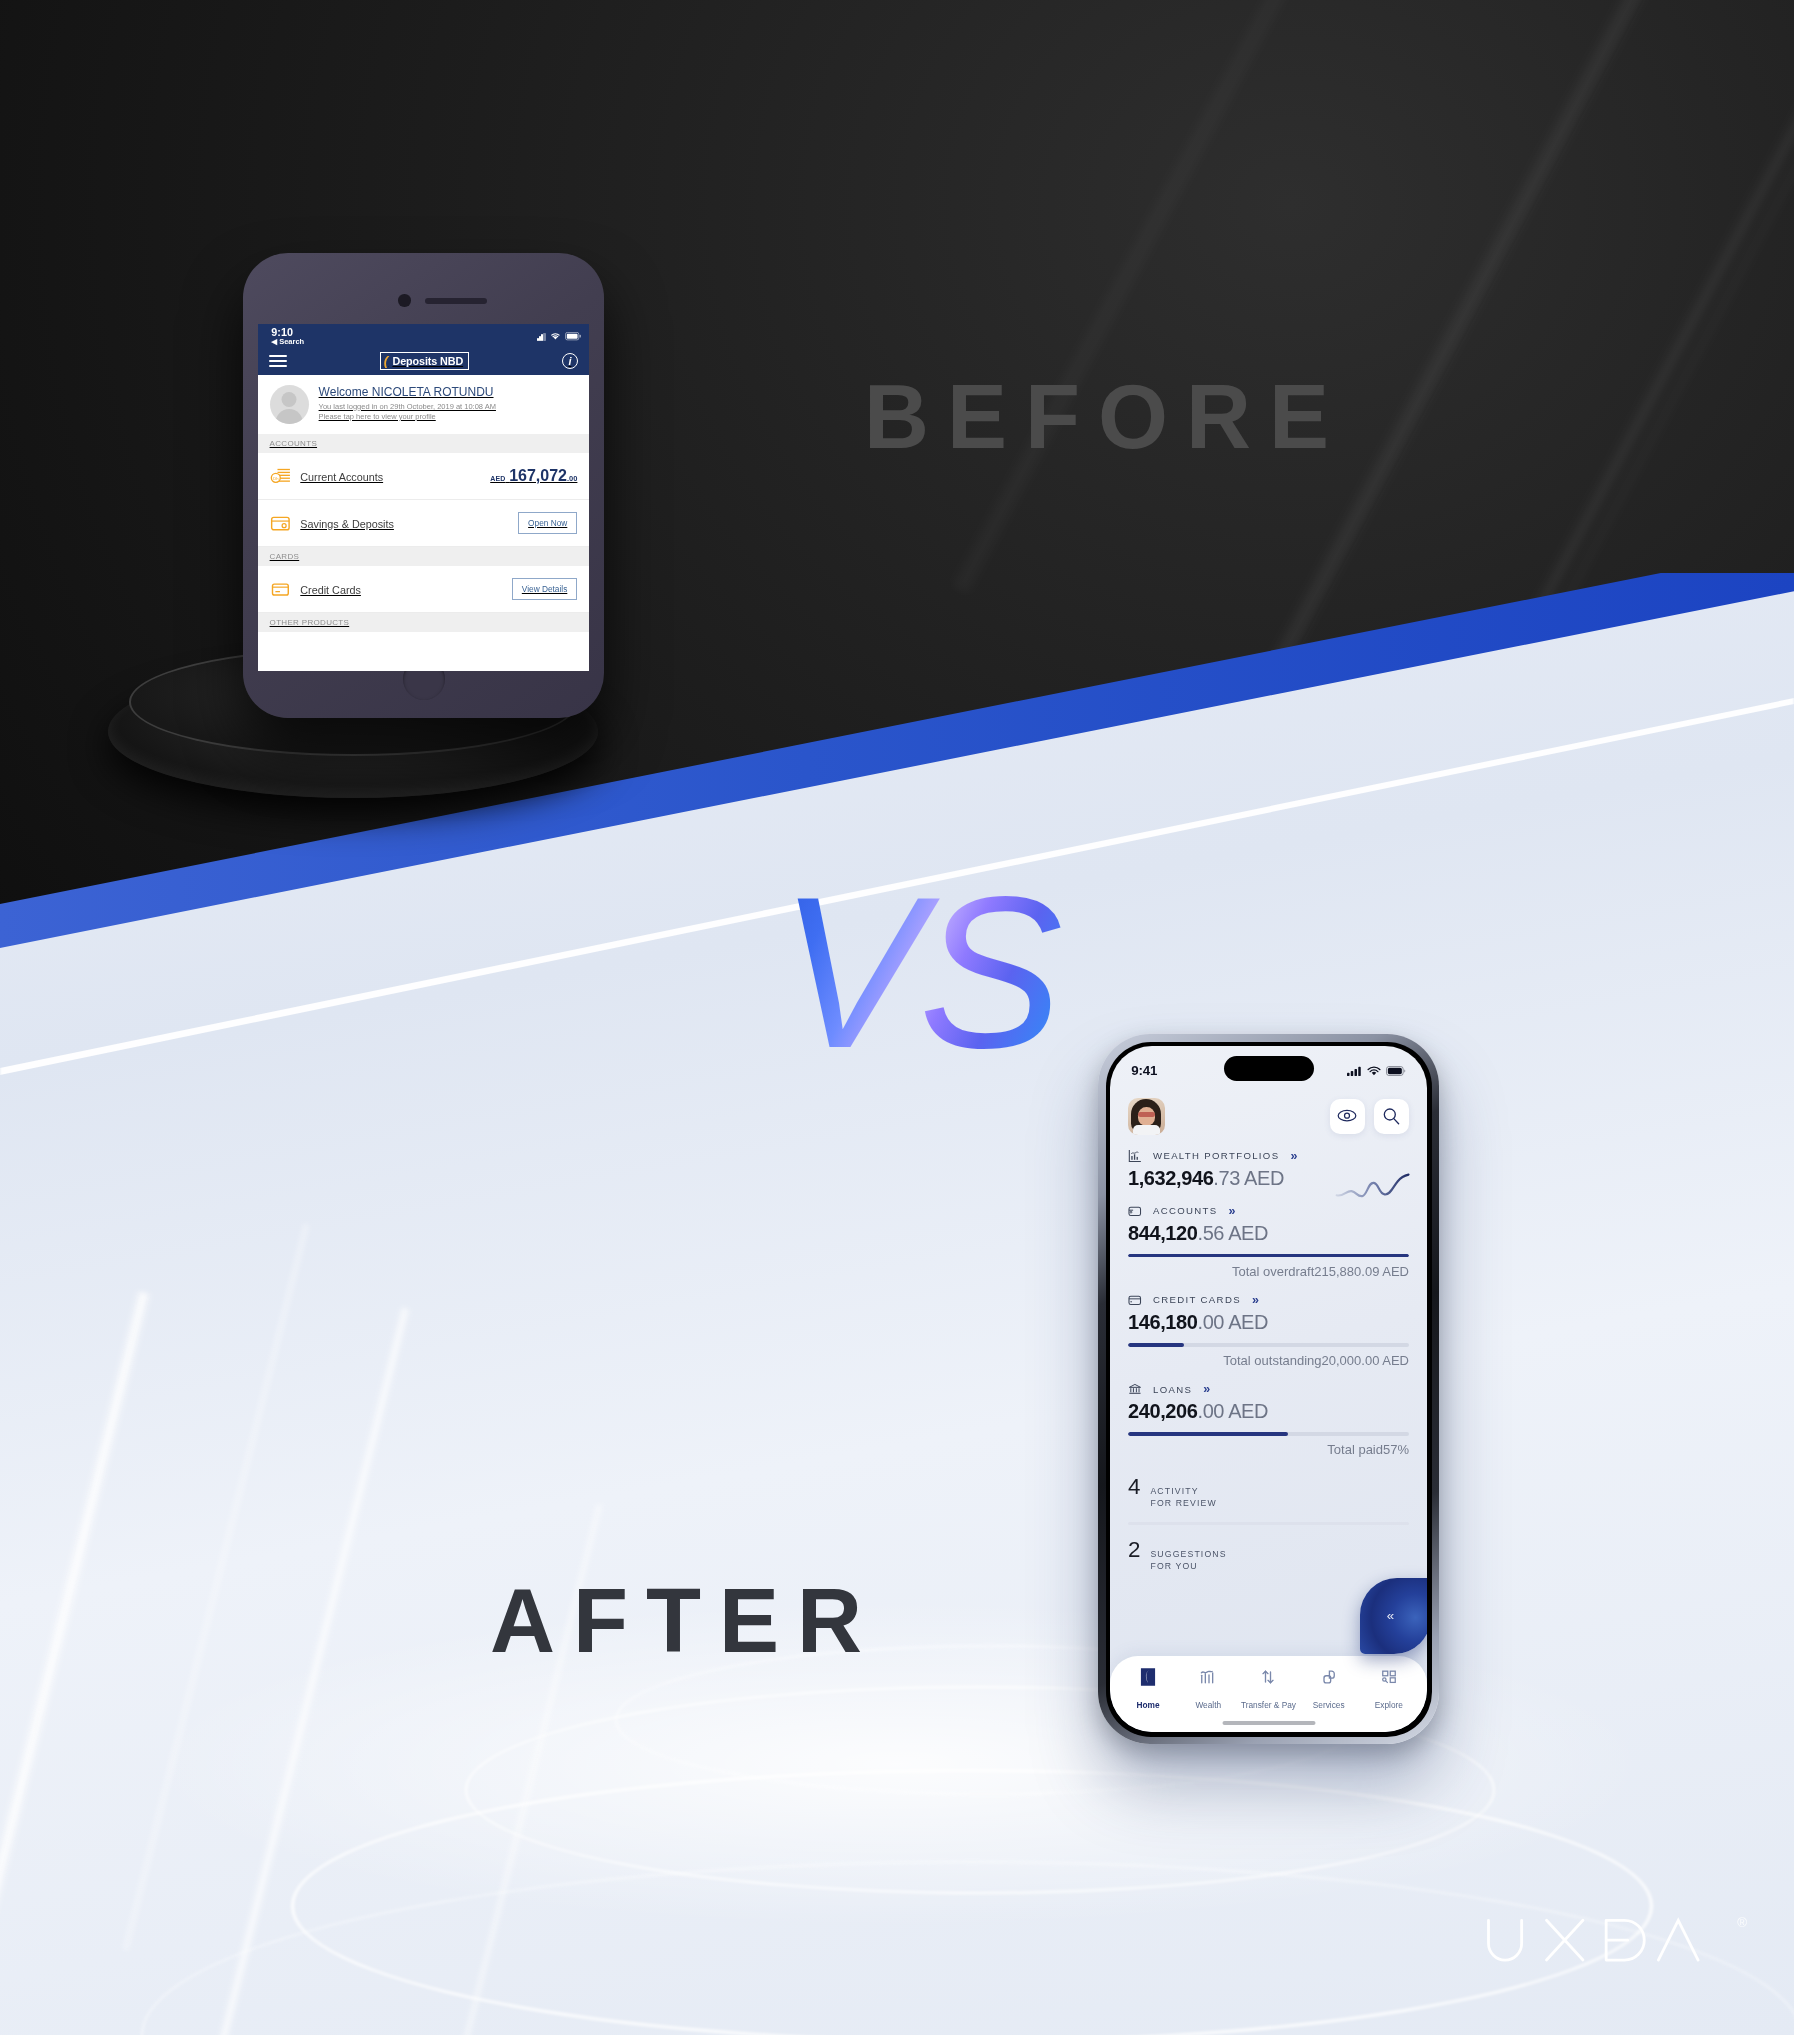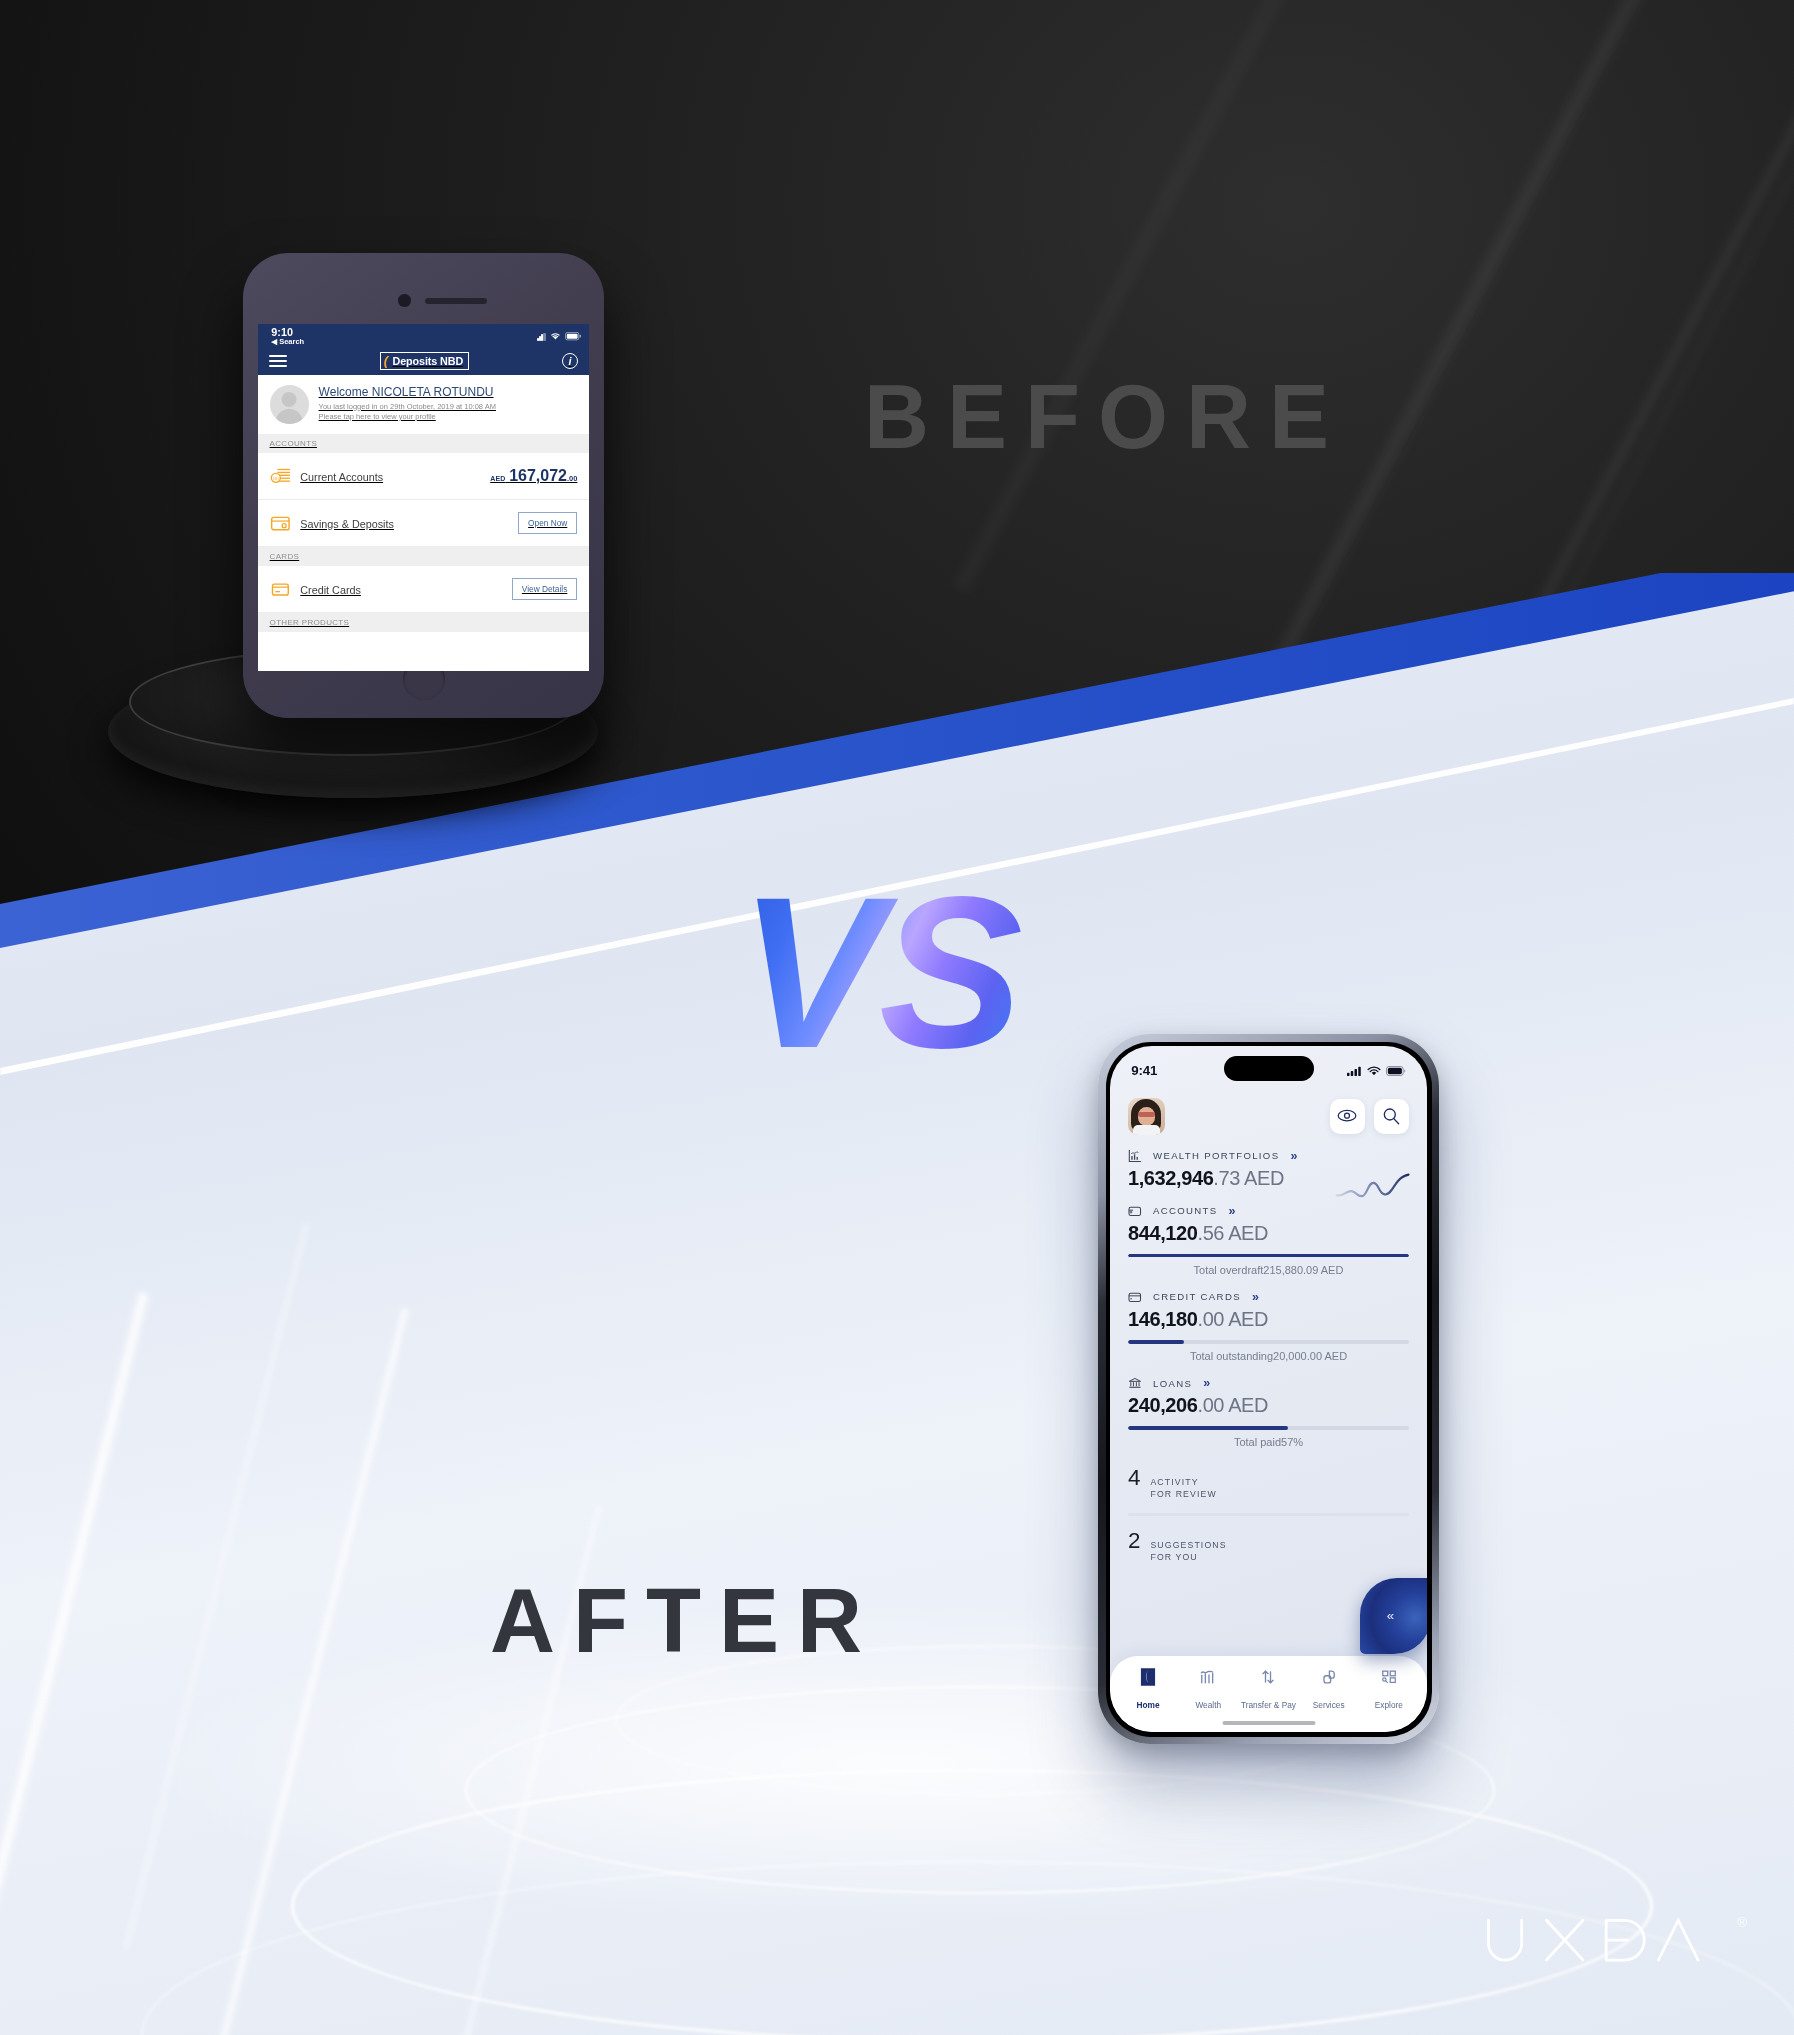--- a/index.html
+++ b/index.html
@@ -72,25 +72,26 @@
   
   .word {
     position:absolute; font-weight:700; letter-spacing:.2em;
     font-family:"Liberation Sans", sans-serif;
   }
   .word-before { left:864px; top:366px; font-size:90px; color:#4b4b4b; }
   .word-after  { left:490px;  top:1570px; font-size:90px; color:#33363d; }
 
   .vs-wrap { position:absolute; left:739px; top:864px; width:332px; height:249px; }
   .vs-text {
-    font-size:216px; font-weight:700; font-style:italic; letter-spacing:-.02em;
+    font-size:216px; font-weight:400; font-style:italic; letter-spacing:-.02em;
     background:linear-gradient(115deg,#2f5ce0 0%,#3f6ef2 18%,#6e8cff 34%,#b9a6ff 48%,#8f7aff 58%,#5b63f0 72%,#3f7ef5 86%,#69c8ff 100%);
     -webkit-background-clip:text; background-clip:text; color:transparent;
     -webkit-text-fill-color:transparent;
     line-height:1;
+    margin-left:40px;
   }
 
   
   .old-phone {
     position:absolute; left:243px; top:253px; width:361px; height:465px;
     background:linear-gradient(145deg,#4e4a5e 0%,#423e50 40%,#383447 100%);
     border-radius:45px;
     box-shadow:0 33px 58px rgba(0,0,0,.75);
   }
   .op-cam { position:absolute; left:43%; top:41px; width:12.5px; height:12.5px; border-radius:50%; background:#1c1a24; }
@@ -172,21 +173,21 @@
 
   .np-block { margin-top:14px; }
   .np-bhead { display:flex; align-items:center; gap:11px; }
   .np-blabel { font-size:9.6px; letter-spacing:.14em; color:#3c4558; font-weight:400; }
   .np-chev { color:#2b3f8f; font-size:12.5px; font-weight:600; letter-spacing:-2.5px; }
   .np-amt { font-size:20px; color:#11141c; margin-top:4.2px; font-weight:400; letter-spacing:-.02em; }
   .np-amt b { font-weight:700; }
   .np-amt .sm { color:#6d7486; }
   .np-bar { height:3.3px; background:#d3d8e4; border-radius:2.5px; margin-top:9.1px; position:relative; overflow:hidden; }
   .np-bar i { position:absolute; left:0; top:0; bottom:0; background:#26357f; border-radius:2.5px; display:block; }
-  .np-meta { display:flex; justify-content:center; margin-top:6.6px; font-size:11px; color:#767d8e; }
+  .np-meta { display:flex; justify-content:flex-end; margin-top:6.6px; font-size:13px; color:#767d8e; }
   .np-count { display:flex; align-items:baseline; gap:10px; margin-top:16.6px; }
   .np-count .n { font-size:22.4px; color:#1a1d26; font-weight:300; }
   .np-count .lbl { font-size:8.7px; letter-spacing:.13em; color:#4b5468; line-height:1.45; }
 
   .np-ribbon {
     position:absolute; right:-3.3px; top:532px; width:71px; height:76px; z-index:8;
     border-radius:37px 5px 37px 5px;
     background:radial-gradient(circle at 78% 52%, #3b63bb 0%, #24409a 35%, #1b2f7d 65%, #2a4aa6 100%);
     display:flex; align-items:center; justify-content:center;
     box-shadow:0 6.6px 16.6px rgba(20,40,110,.4);

